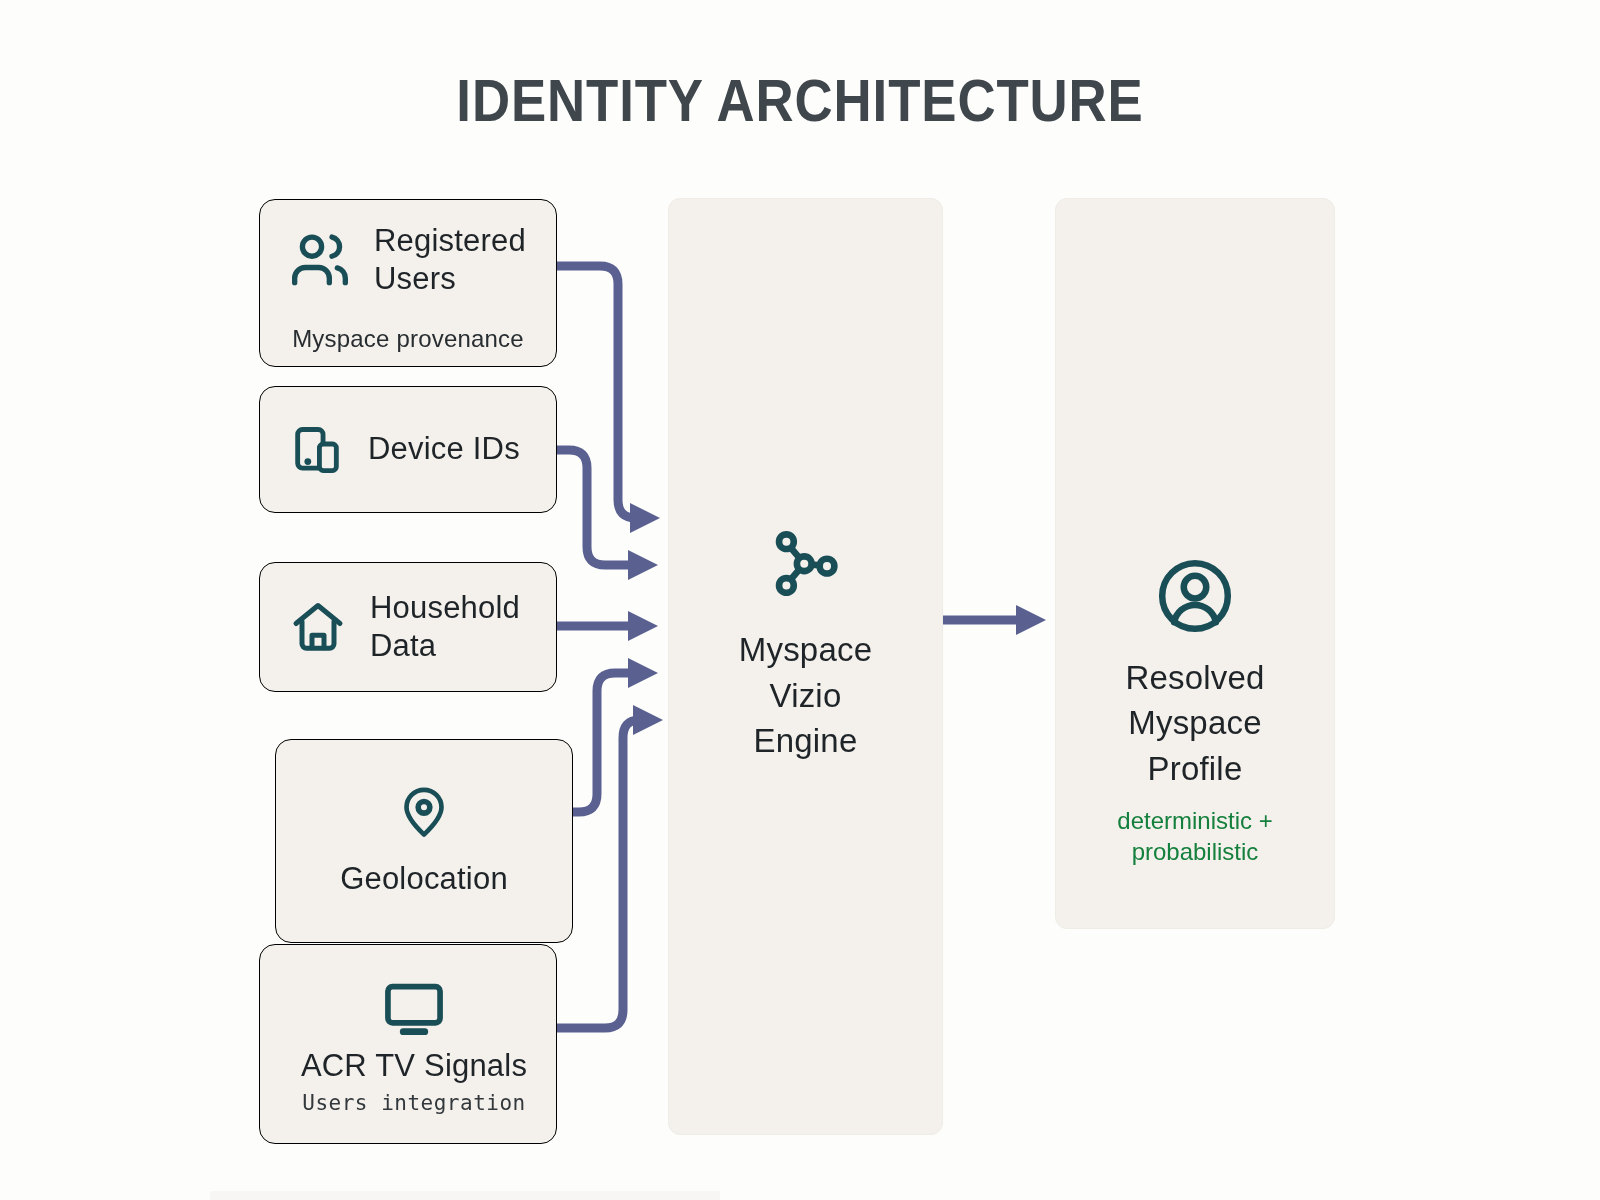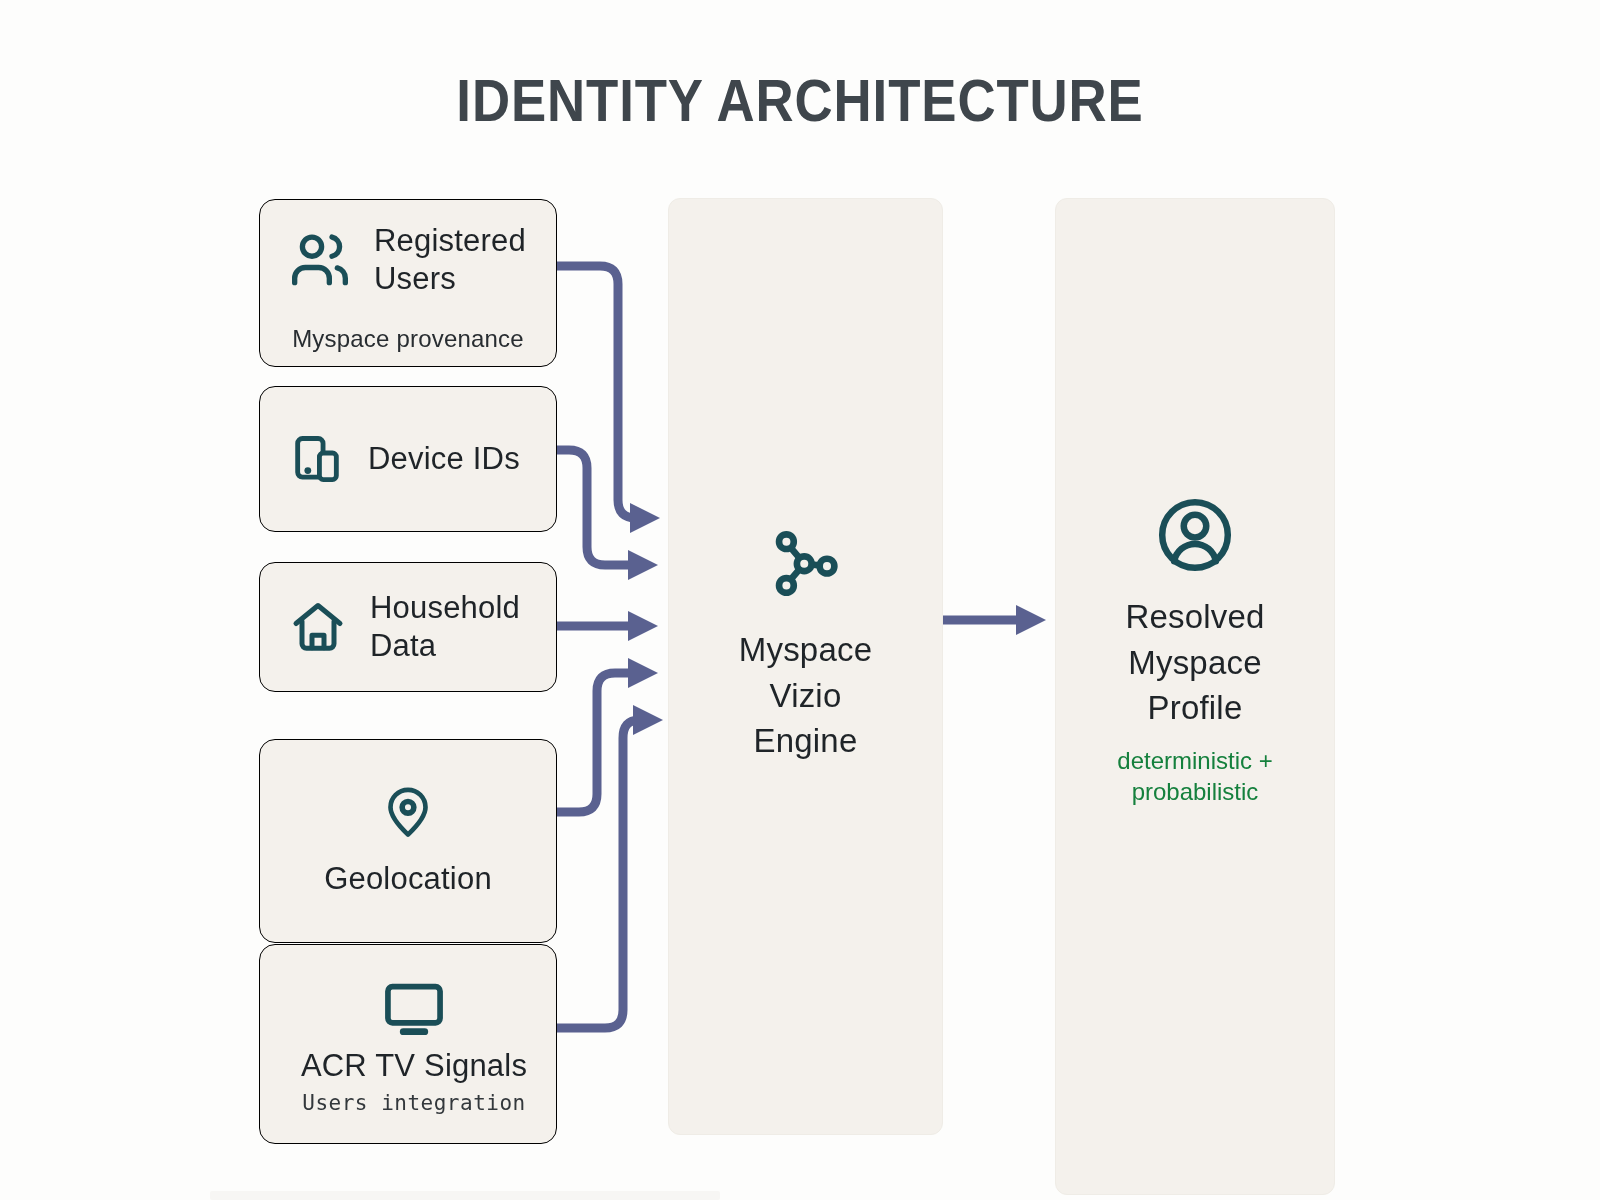--- a/index.html
+++ b/index.html
@@ -80,21 +80,21 @@
         <circle cx="9" cy="7" r="3.6"></circle>
         <path d="M15.5 20.5v-1.7a4 4 0 0 0-4-4H6.5a4 4 0 0 0-4 4v1.7"></path>
         <path d="M16.5 3.4a3.7 3.7 0 0 1 0 7.2"></path>
         <path d="M21.5 20.5v-1.7a4 4 0 0 0-3-3.85"></path>
       </svg>
       <div class="box-label wrap-label">Registered Users</div>
     </div>
     <div class="box-sub" style="margin-top:26px;">Myspace provenance</div>
   </div>
 
-  <div class="box" style="top:386px;height:146px;">
+  <div class="box" style="top:386px;height:127px;">
     <div class="box-row" style="height:100%;">
       <svg class="icon" width="58" height="58" viewBox="0 0 24 24" fill="none" stroke="currentColor" stroke-width="2" stroke-linecap="round" stroke-linejoin="round">
         <rect x="4" y="3.5" width="10.5" height="16" rx="2"></rect>
         <rect x="13" y="9.5" width="7" height="11" rx="1.6" fill="#f4f1ec"></rect>
         <path d="M8.2 16.8h.01" stroke-width="2.8"></path>
       </svg>
       <div class="box-label nowrap">Device IDs</div>
     </div>
   </div>
 
@@ -102,21 +102,21 @@
     <div class="box-row" style="height:100%;">
       <svg class="icon" width="60" height="60" viewBox="0 0 24 24" fill="none" stroke="currentColor" stroke-width="2" stroke-linecap="round" stroke-linejoin="round">
         <path d="M3.2 10.6 12 3.4l8.8 7.2"></path>
         <path d="M5.6 9.8v8.9a1.8 1.8 0 0 0 1.8 1.8h9.2a1.8 1.8 0 0 0 1.8-1.8V9.8"></path>
         <path d="M9.6 20.3v-5h4.8v5"></path>
       </svg>
       <div class="box-label wrap-label">Household Data</div>
     </div>
   </div>
 
-  <div class="box box-col" style="top:739px;height:204px;justify-content:center;gap:20px;">
+  <div class="box box-col" style="top:739px;height:204px;justify-content:center;gap:20px;margin-left:16px;">
     <svg class="icon" width="56" height="56" viewBox="0 0 24 24" fill="none" stroke="currentColor" stroke-width="2" stroke-linecap="round" stroke-linejoin="round">
       <path d="M12 21.7C10.1 19.9 4.5 14.4 4.5 10a7.5 7.5 0 0 1 15 0c0 4.4-5.6 9.9-7.5 11.7Z"></path>
       <circle cx="12" cy="10" r="2.5" stroke-width="2.4"></circle>
     </svg>
     <div class="box-label nowrap">Geolocation</div>
   </div>
 
   <div class="box box-col" style="top:944px;height:200px;justify-content:center;gap:6px;padding-left:12px;">
     <svg class="icon" width="68" height="68" viewBox="0 0 24 24" fill="none" stroke="currentColor" stroke-width="2" stroke-linecap="round" stroke-linejoin="round">
       <rect x="2.8" y="4.8" width="18.4" height="12.8" rx="1.6"></rect>
@@ -136,21 +136,21 @@
       <circle cx="18" cy="12.9" r="2.1" fill="#f4f1ec"></circle>
       <circle cx="11.5" cy="12.2" r="2.1" fill="#f4f1ec"></circle>
     </svg>
     <div class="panel-label" style="margin-top:22px;">
       <div>Myspace</div>
       <div>Vizio</div>
       <div>Engine</div>
     </div>
   </div>
 
-  <div class="panel" style="left:1055px;top:198px;width:280px;height:997px;padding-top:295px;">
+  <div class="panel" style="left:1055px;top:198px;width:280px;height:731px;padding-top:295px;justify-content:center;">
     <svg class="icon" width="82" height="82" viewBox="0 0 24 24" fill="none" stroke="currentColor" stroke-width="1.9" stroke-linecap="round" stroke-linejoin="round">
       <circle cx="12" cy="12" r="9.6"></circle>
       <circle cx="12" cy="9.4" r="3.3"></circle>
       <path d="M5.9 19.7a6.2 6.2 0 0 1 12.2 0"></path>
     </svg>
     <div class="panel-label" style="margin-top:18px;">
       <div>Resolved</div>
       <div>Myspace</div>
       <div>Profile</div>
     </div>

